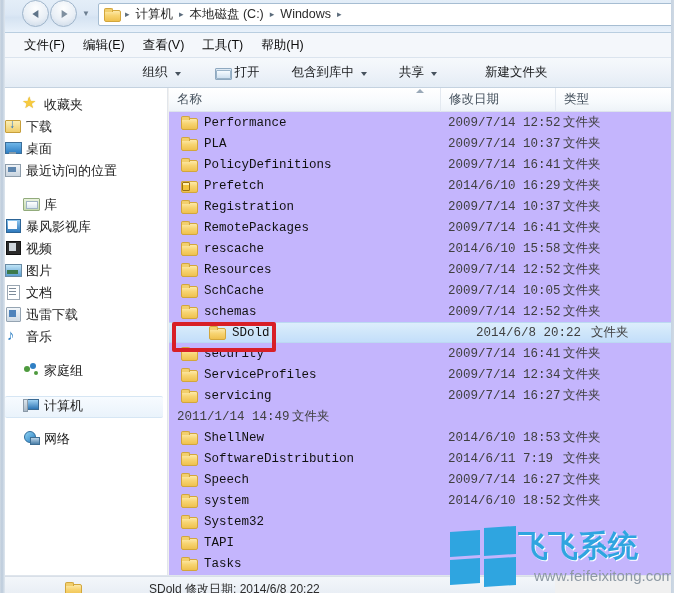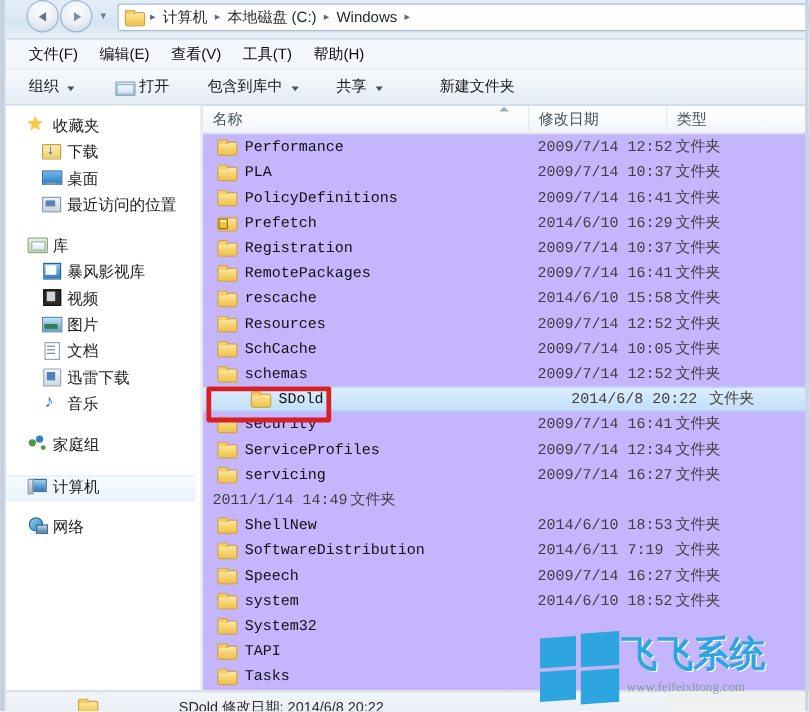--- a/index.html
+++ b/index.html
@@ -82,21 +82,21 @@
   }
   .menuitem {
     font-size: 12.5px; color: #0b0b0b; padding: 2px 9px; white-space: nowrap;
   }
 
   
   .toolbar {
     position: absolute; left: 0; top: 58px; width: 674px; height: 30px;
     background: linear-gradient(to bottom, #f6f9fc 0%, #eef3f9 50%, #e4ecf5 100%);
     border-bottom: 1px solid #c4d2e0;
-    display: flex; align-items: center; padding-left: 14px;
+    display: flex; align-items: center; padding-left: 14px; justify-content: center;
   }
   .tbitem {
     display: flex; align-items: center; gap: 4px;
     font-size: 12.5px; color: #16181a; padding: 3px 8px; white-space: nowrap;
   }
   .caret {
     width: 0; height: 0; border-left: 3.5px solid transparent;
     border-right: 3.5px solid transparent; border-top: 4px solid #46525e;
     margin-left: 3px; margin-top: 2px;
   }
@@ -108,21 +108,21 @@
     background: #ffffff;
     border-right: 1px solid #e2e6eb;
     overflow: hidden;
     padding-top: 8px;
   }
   .navrow {
     display: flex; height: 22px;
     font-size: 13px; color: #1b1b1b; white-space: nowrap;
   }
   .navrow.lvl0 { padding-left: 18px; font-weight: normal; }
-  .navrow.lvl1 { padding-left: 30px; }
+  .navrow.lvl1 { }
   .navrow .nlabel { margin-left: 5px; }
   .navrow.selected {
     background: linear-gradient(to bottom, #f7fbff 0%, #eaf3fb 100%);
     border-top: 1px solid #d6e6f4;
     border-bottom: 1px solid #d6e6f4;
     margin-left: 0; width: 158px;
     border-radius: 2px;
   }
   .navgap { height: 12px; }
 
@@ -342,21 +342,21 @@
   .wm-text {
     margin-left: 2px; margin-top: 10px;
   }
   .wm-cn {
     font-size: 30px; font-weight: bold; color: #2fa5e0;
     letter-spacing: 0px; line-height: 34px;
     font-family: "DejaVu Sans", "Liberation Sans", sans-serif;
     text-shadow: 1px 1px 0 #ffffff;
   }
   .wm-url {
-    font-size: 11px; color: #8d99a4; margin-top: 4px; margin-left: 4px; font-family: Liberation Serif, serif;
+    font-size: 15px; color: #8d99a4; margin-top: 4px; margin-left: 16px;
   }
 
   
   .statusbar {
     position: absolute; left: 5px; bottom: 0; width: 550px; height: 17px;
     background: linear-gradient(to bottom,#f3f6fa 0%, #e9eef5 100%);
     border-top: 1px solid #d8dfe8;
     display: flex; align-items: flex-end; padding-left: 60px;
     overflow: hidden;
     z-index: 10;

